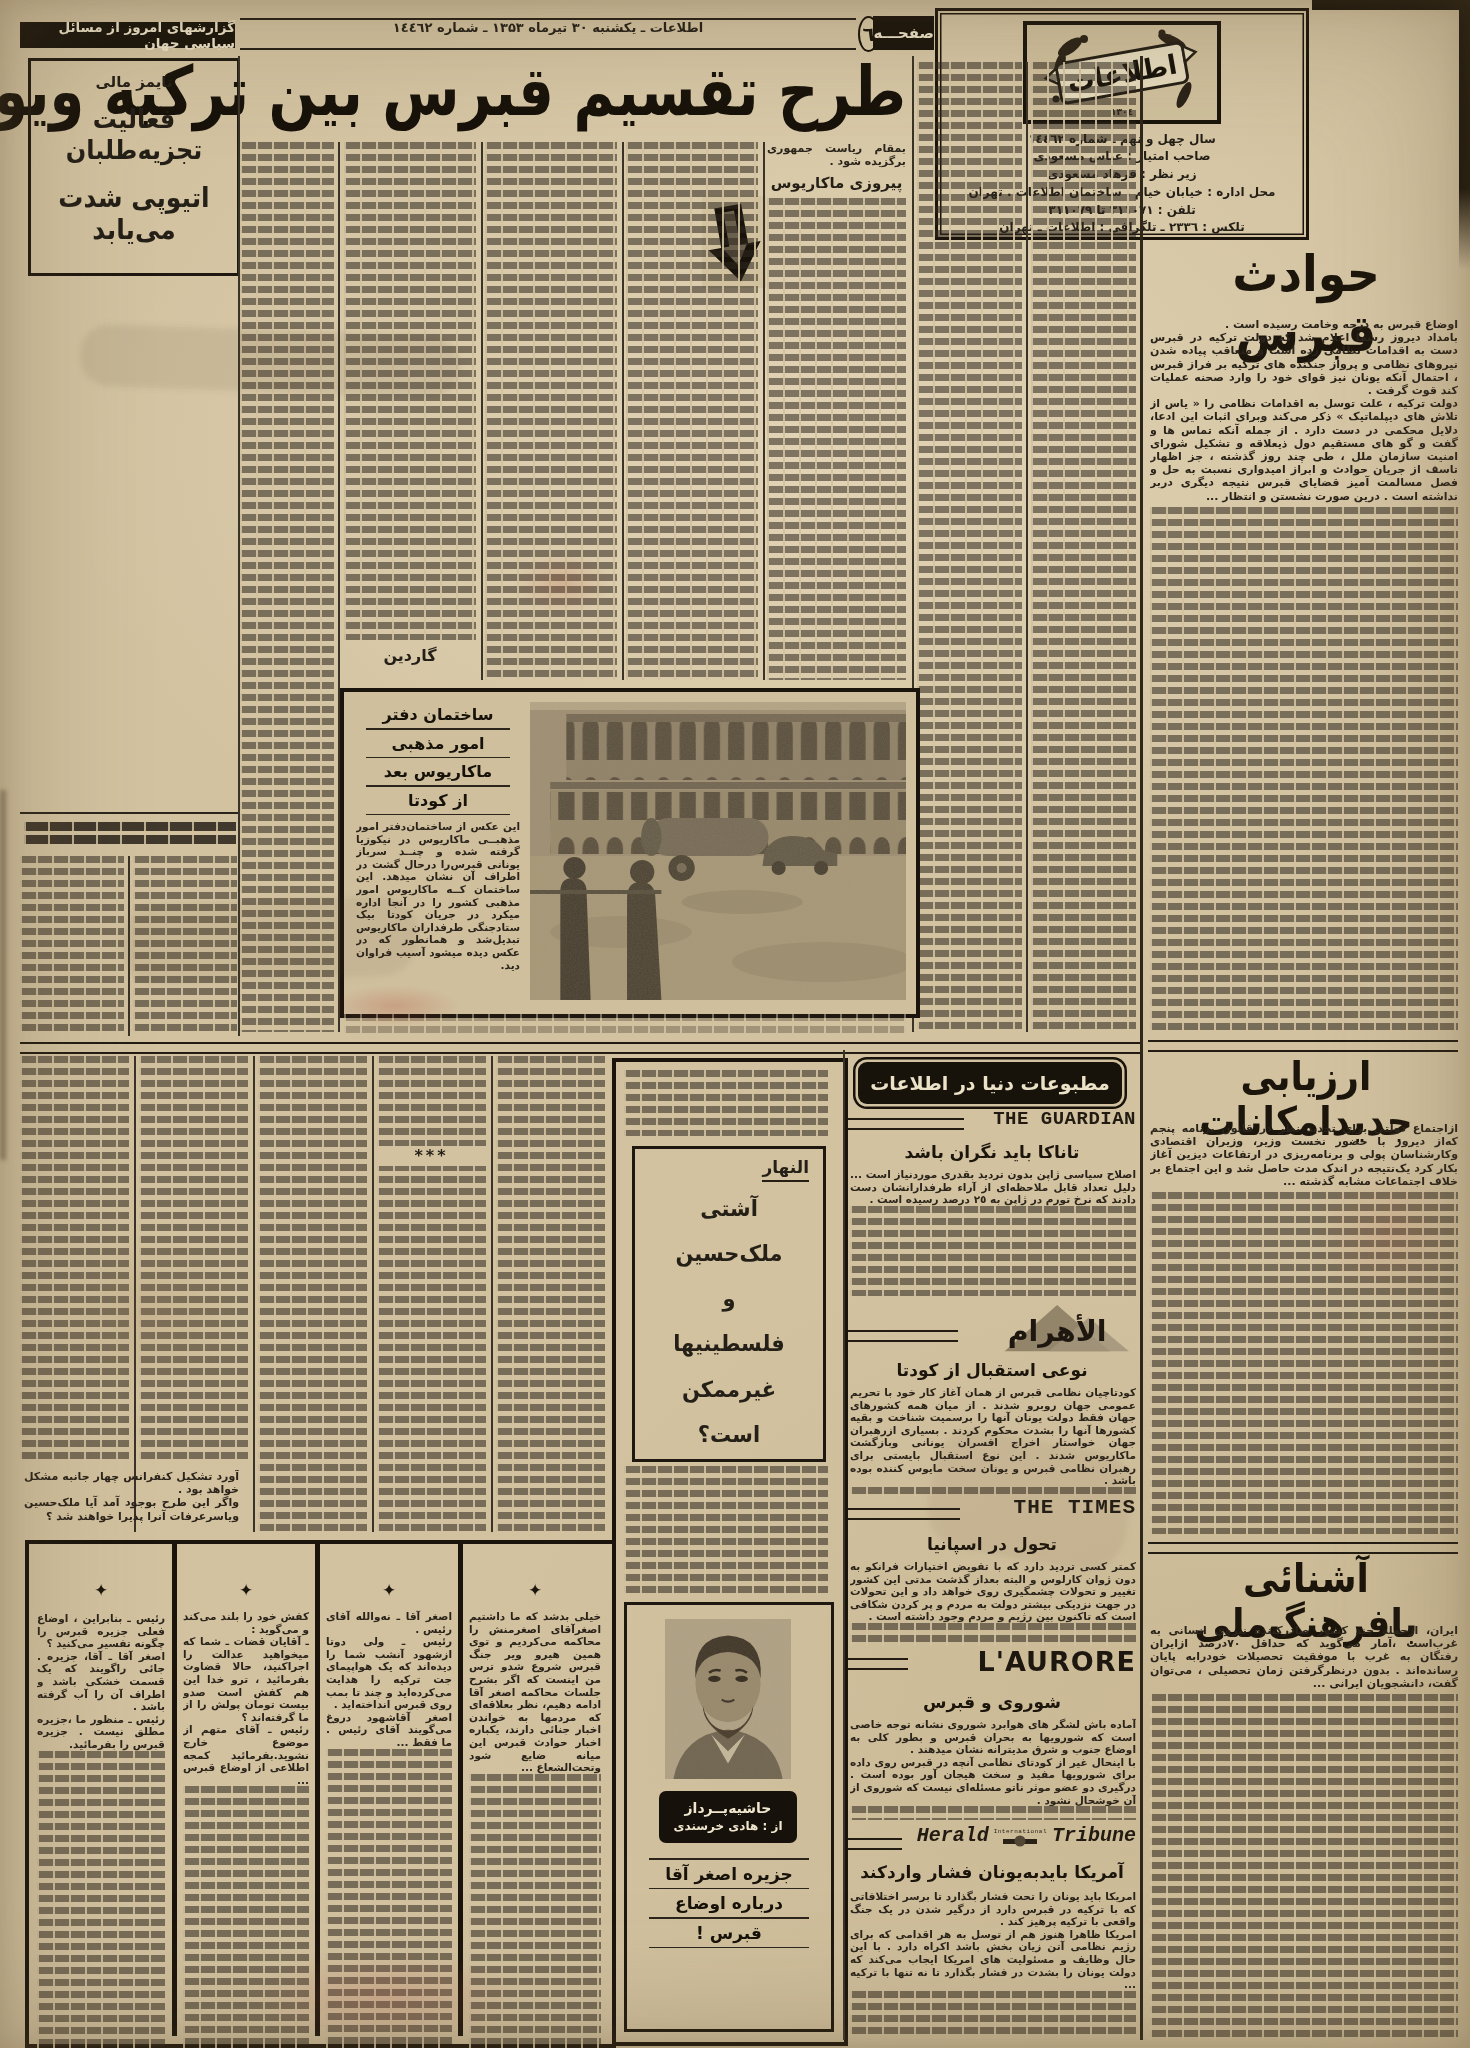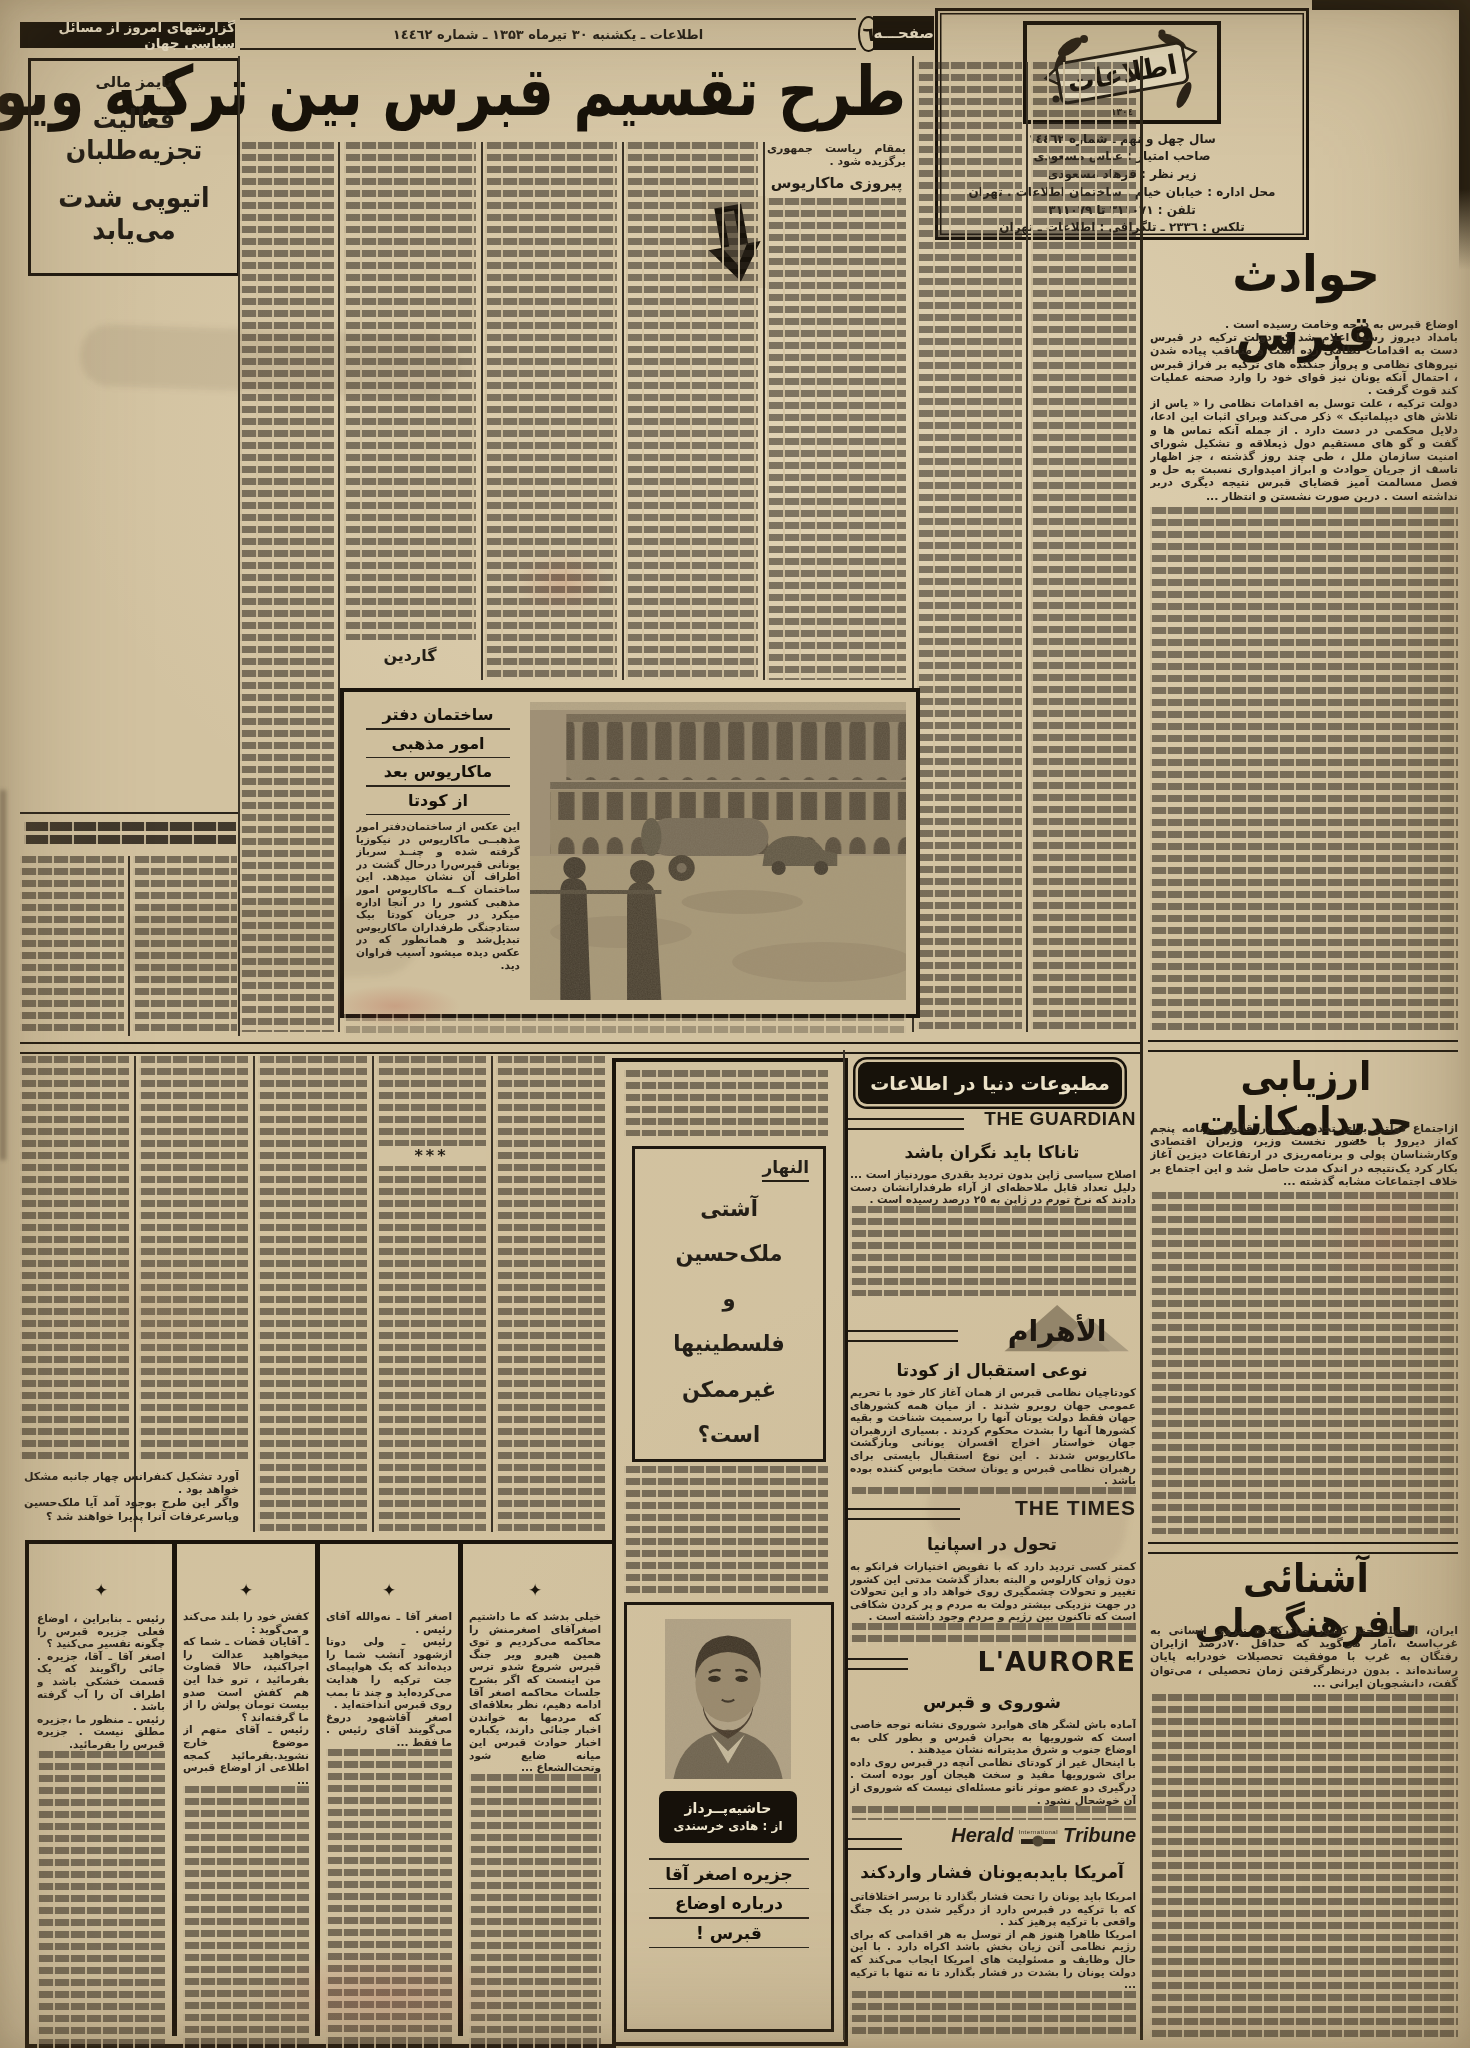--- a/index.html
+++ b/index.html
@@ -31,41 +31,41 @@
   .dr2{height:8px;border-top:2.5px solid #221c13;border-bottom:2.5px solid #221c13;}
   .blackbox{background:#17120a;color:#ece2c8;}
   .ctr{text-align:center;}
   .main-head{font-size:56px;font-weight:900;letter-spacing:-2px;white-space:nowrap;
      text-align:center;transform:scaleY(1.22);transform-origin:center top;color:#17120a;}
   .sec-head{font-weight:900;text-align:center;transform:scaleY(1.1);transform-origin:center top;color:#1b150c;}
   .box3{border:3px solid #1e1810;}
   .box4{border:4px solid #1a140c;}
   .capline{font-size:16px;font-weight:900;text-align:center;color:#17120a;padding:3px 0;}
   .caprule{height:1.5px;background:#2b251c;margin:1px 8px;}
-  .latin{direction:ltr;font-family:Liberation Sans, sans-serif;color:#211b12;}
+  .latin{direction:ltr;font-family:Liberation Mono, monospace;color:#211b12;}
   .press-head{font-size:17px;font-weight:900;text-align:center;color:#1b150c;}
   .stain{position:absolute;pointer-events:none;border-radius:50%;}
   .ghost{position:absolute;pointer-events:none;filter:blur(3px);}
   .star{font-size:17px;text-align:center;color:#1b150c;}
   .badge-pill{border-radius:7px;background:#16110a;color:#efe6cd;text-align:center;
      display:flex;flex-direction:column;justify-content:center;line-height:1.45;}
 </style>
 </head>
 <body>
 
 <div class="page">
 
   <div class="abs" style="left:1312px;top:0;width:147px;height:10px;background:#17120a;"></div>
   <div class="abs" style="left:1459px;top:0;width:11px;height:270px;background:linear-gradient(180deg,#17120a 70%,rgba(23,18,10,0));"></div>
 
   <div class="abs blackbox" style="left:20px;top:22px;width:215px;height:26px;display:flex;align-items:center;justify-content:center;font-size:13.5px;font-weight:900;">
     <span>گزارشهای امروز از مسائل سیاسی جهان</span>
   </div>
 
-  <div class="abs" style="left:240px;top:18px;width:616px;height:28px;border-top:2px solid #241e14;border-bottom:2px solid #241e14;display:flex;align-items:center;justify-content:center;">
+  <div class="abs" style="left:240px;top:18px;width:616px;height:28px;border-top:2px solid #241e14;border-bottom:2px solid #241e14;display:flex;justify-content:center;">
     <span style="font-size:13px;font-weight:700;">اطلاعات ـ یکشنبه ۳۰ تیرماه ۱۳۵۳ ـ شماره ١٤٤٦٢</span>
   </div>
 
   <div class="abs" style="left:858px;top:16px;width:76px;height:34px;display:flex;direction:ltr;">
     <span style="background:#d8c9a6;color:#17120a;width:26px;height:32px;border-radius:50%;border:2px solid #17120a;display:flex;align-items:center;justify-content:center;font-size:20px;font-weight:900;">٦</span>
     <span class="blackbox" style="flex:1;display:flex;align-items:center;justify-content:center;font-size:15px;font-weight:900;margin-left:-6px;">صفحـــه</span>
   </div>
 
   <div class="abs" style="left:935px;top:8px;width:368px;height:226px;border:3px solid #1a140c;box-shadow:inset 0 0 0 2px #d2c2a0, inset 0 0 0 3.5px #1a140c;display:flex;flex-direction:column;align-items:center;">
     <div style="margin-top:10px;width:190px;height:104px;border:4px solid #1a140c;background:#cfbf9c;display:flex;align-items:center;justify-content:center;">

